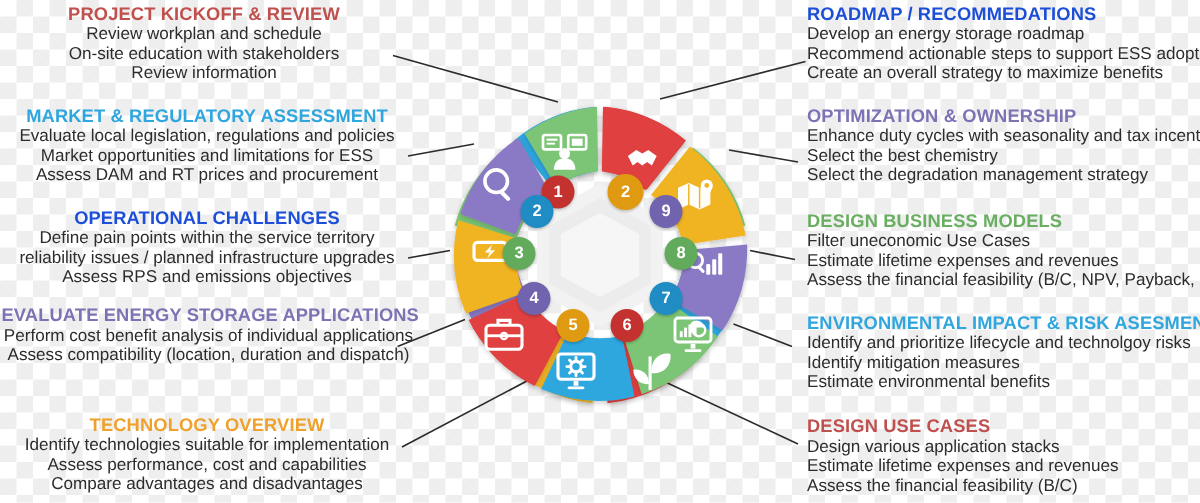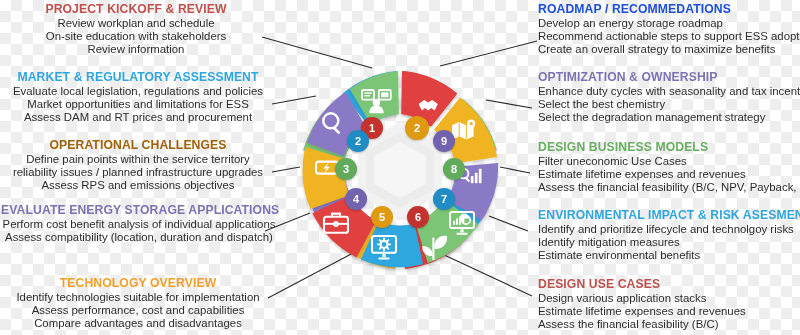--- a/index.html
+++ b/index.html
@@ -251,21 +251,21 @@
   </div>
 
   <div class="block left" style="left:0;top:70px;width:276px;">
     <div class="hd" style="color:#2fa6de;">MARKET &amp; REGULATORY ASSESSMENT</div>
     <div class="ln">Evaluate local legislation, regulations and policies</div>
     <div class="ln">Market opportunities and limitations for ESS</div>
     <div class="ln">Assess DAM and RT prices and procurement</div>
   </div>
 
   <div class="block left" style="left:0;top:138px;width:276px;">
-    <div class="hd" style="color:#a16207;">OPERATIONAL CHALLENGES</div>
+    <div class="hd" style="color:#1d4ed8;">OPERATIONAL CHALLENGES</div>
     <div class="ln">Define pain points within the service territory</div>
     <div class="ln">reliability issues / planned infrastructure upgrades</div>
     <div class="ln">Assess RPS and emissions objectives</div>
   </div>
 
   <div class="block left" style="left:1px;top:203px;width:276px;">
     <div class="hd" style="color:#7d72b4;">EVALUATE ENERGY STORAGE APPLICATIONS</div>
     <div class="ln">Perform cost benefit analysis of individual applications</div>
     <div class="ln">Assess compatibility (location, duration and dispatch)</div>
   </div>

